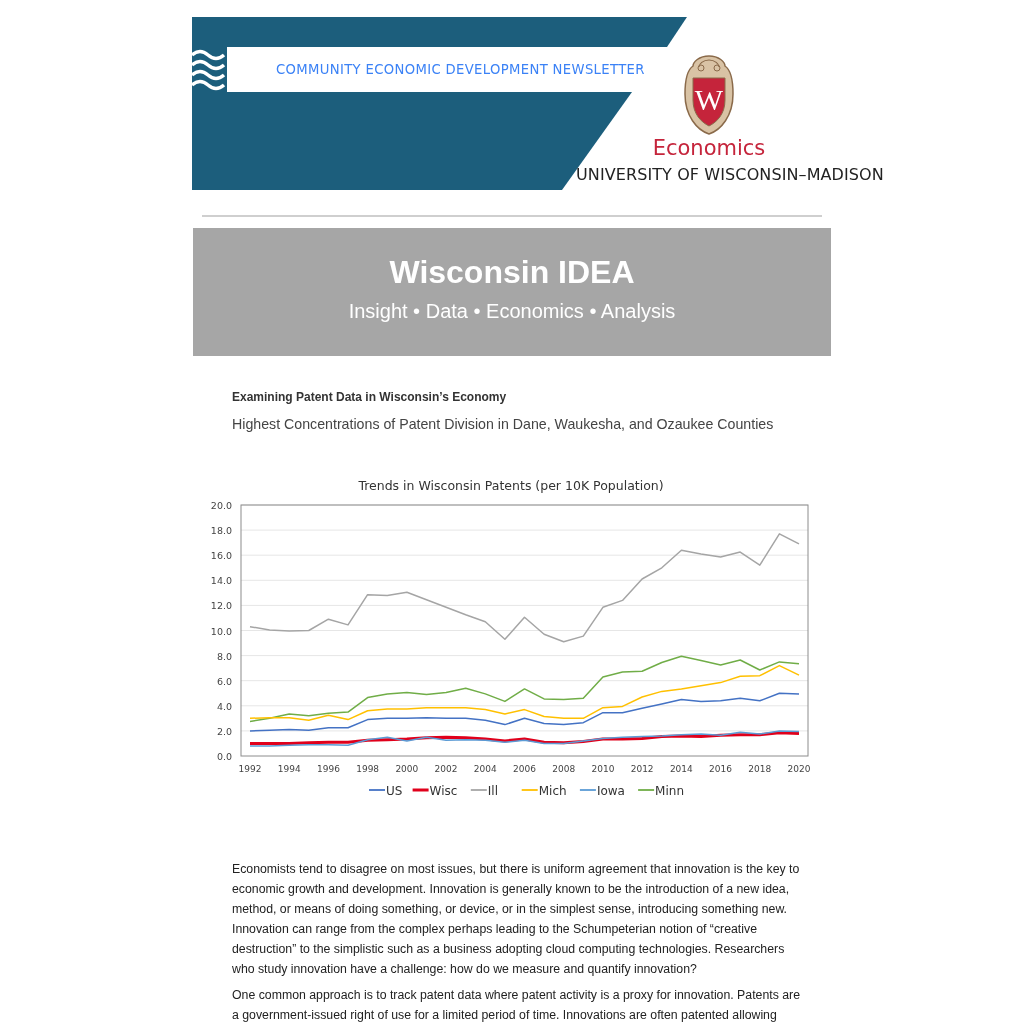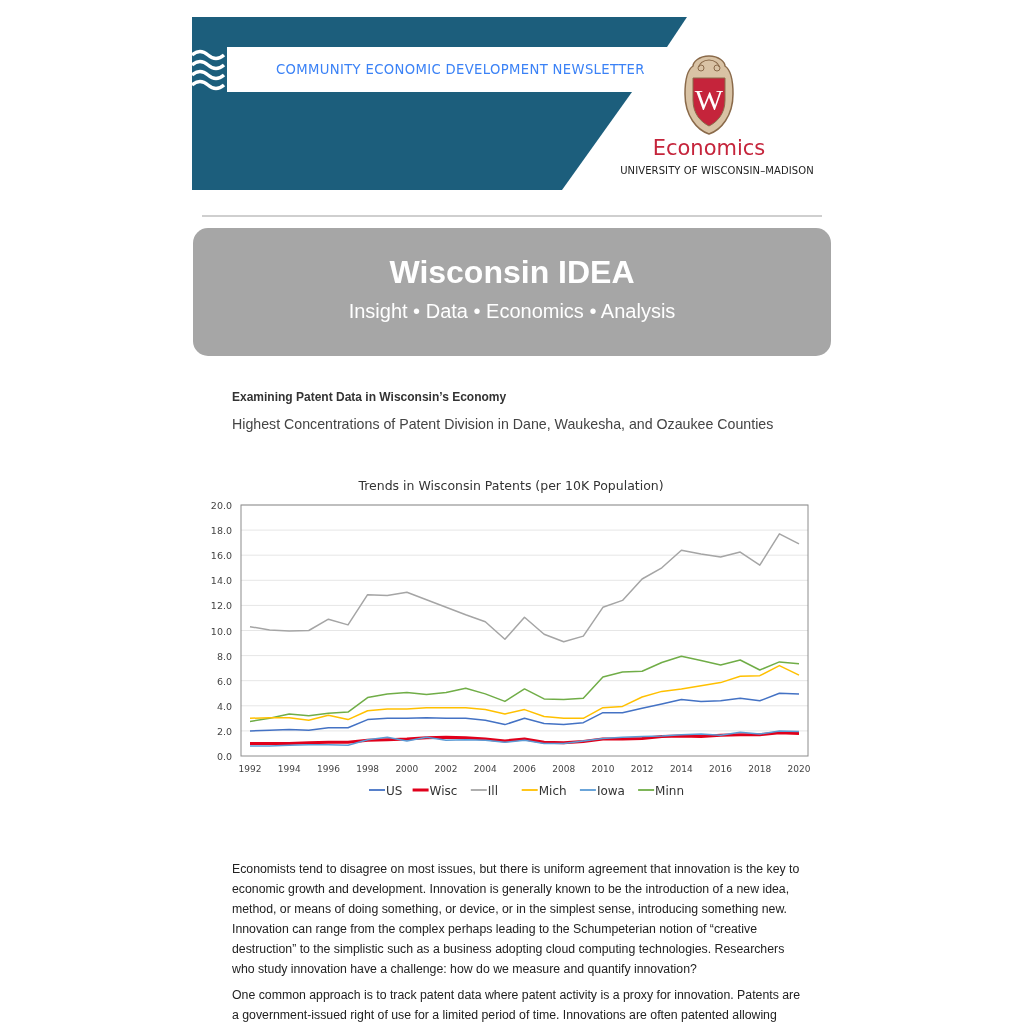--- a/index.html
+++ b/index.html
@@ -5,26 +5,26 @@
   html, body { margin:0; padding:0; background:#ffffff; }
   body { width:1024px; height:1024px; overflow:hidden; position:relative; font-family:"Liberation Sans", sans-serif; }
 
   
   .banner { position:absolute; left:192px; top:17px; width:640px; height:175px; }
   .banner svg.bg { position:absolute; left:0; top:0; }
   .banner .nl-title { position:absolute; left:48px; top:45px; font-family:"DejaVu Sans", sans-serif; font-size:13.2px; letter-spacing:0.35px; color:#3b82f6; font-weight:normal; white-space:nowrap;margin-left:36px; }
   .banner .inst { position:absolute; left:60px; top:104px; width:285px; text-align:center; color:#ffffff; font-family:"DejaVu Sans", sans-serif; font-size:13.2px; line-height:18px; }
   .banner .logo { position:absolute; left:489px; top:37px; width:56px; height:82px; }
   .banner .ext { position:absolute; left:460px; top:119px; width:114px; text-align:center; color:#c5243b; font-family:"DejaVu Sans", sans-serif; font-size:21px; }
-  .banner .uw { position:absolute; left:405px; top:148px; width:240px; text-align:center; color:#222; font-family:"DejaVu Sans", sans-serif; font-size:10px; letter-spacing:0.1px; white-space:nowrap; }
+  .banner .uw { position:absolute; left:384px; top:148px; width:240px; text-align:center; color:#222; font-family:"DejaVu Sans", sans-serif; font-size:16px; letter-spacing:0.1px; white-space:nowrap; }
 
   .divider { position:absolute; left:202px; top:215px; width:620px; height:2px; background:#cfcfcf; }
 
   
-  .idea { position:absolute; left:193px; top:228px; width:638px; height:128px; background:#a6a6a6; color:#ffffff; text-align:center;border-radius:15px; }
+  .idea { position:absolute; left:193px; top:228px; width:638px; height:128px; background:#a6a6a6; color:#ffffff; text-align:center; }
   .idea .t1 { position:absolute; left:0; right:0; top:26px; font-size:32px; font-weight:bold; }
   .idea .t2 { position:absolute; left:0; right:0; top:72px; font-size:20px; }
 
   
   .a-title { position:absolute; left:232px; top:390px; font-size:12px; font-weight:bold; color:#333; }
   .a-sub { position:absolute; left:232px; top:416px; font-size:14.2px; color:#444; }
 
   
   .chart { position:absolute; left:195px; top:470px; width:630px; height:340px; }
 

